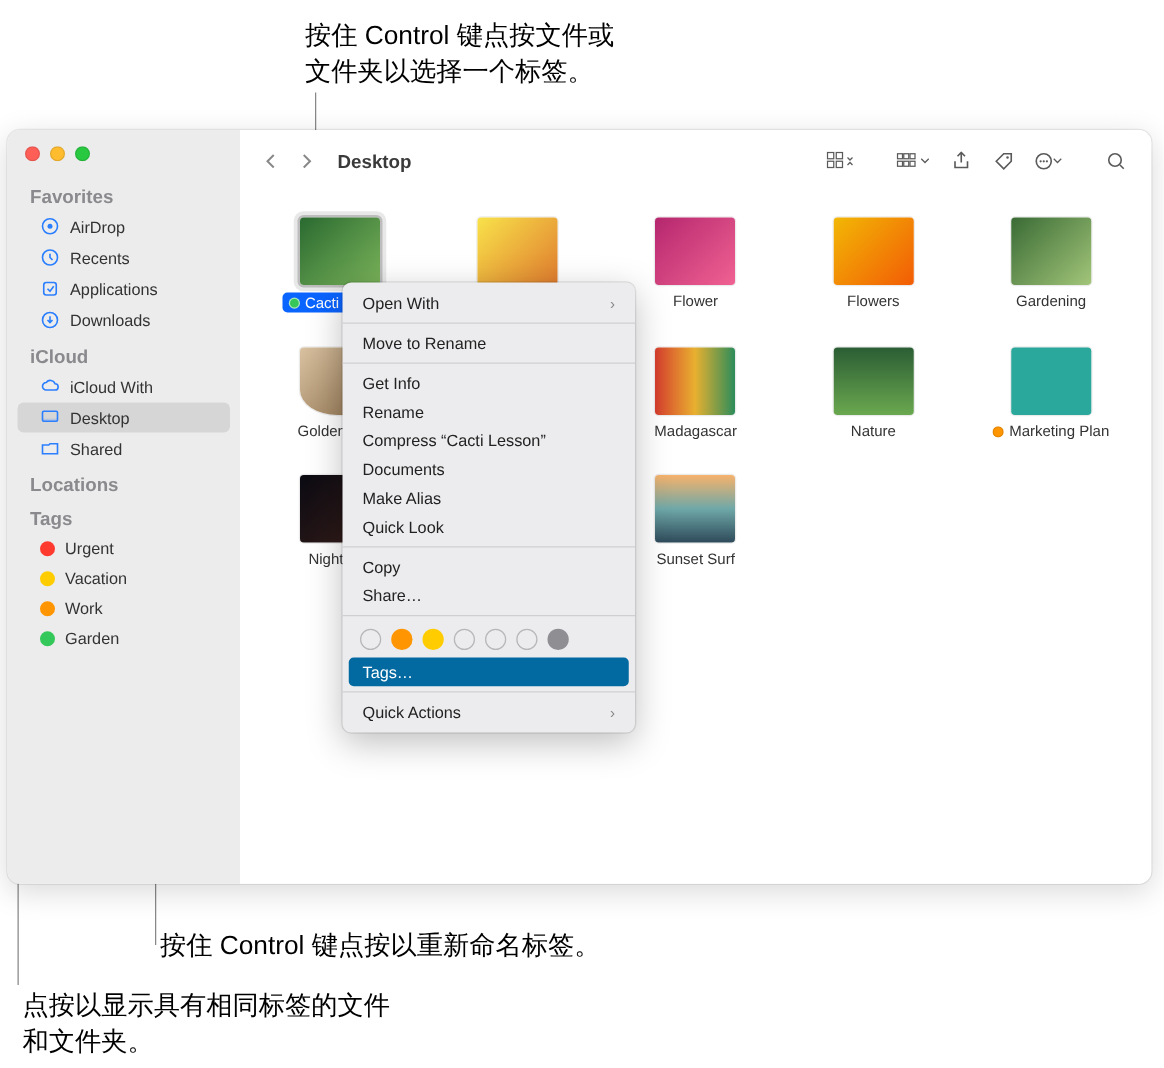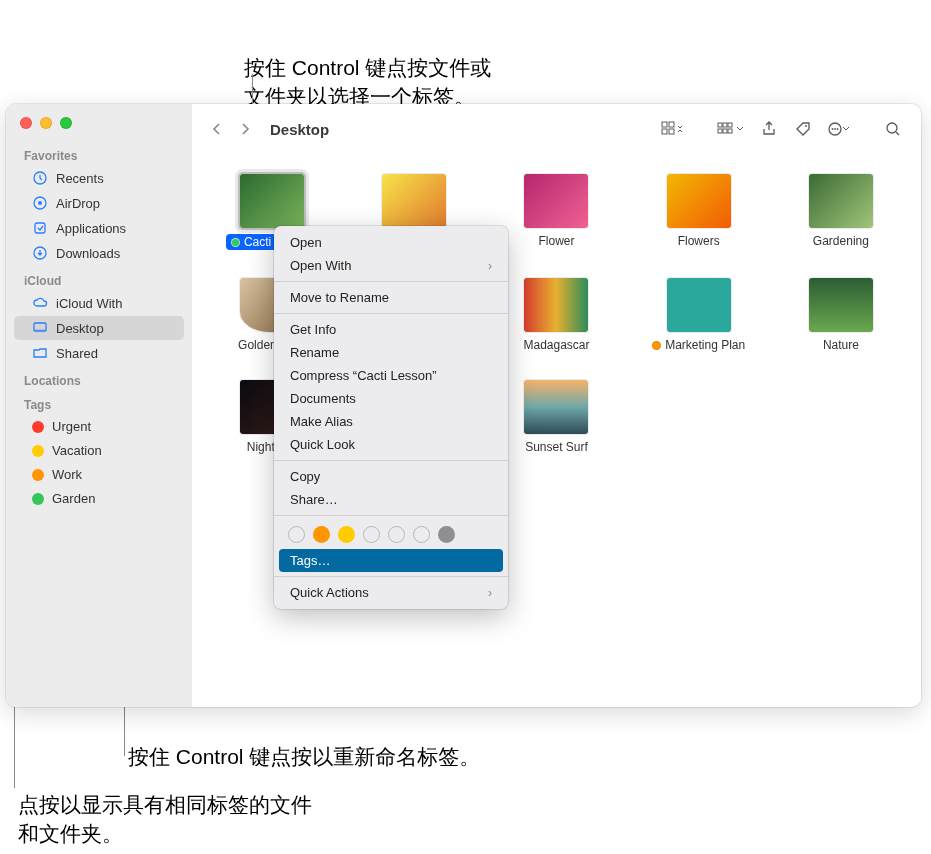--- a/index.html
+++ b/index.html
@@ -48,21 +48,21 @@
   display: flex;
   gap: 8px;
   padding: 5px 0 12px 14px;
 }
 .tl { width: 12px; height: 12px; border-radius: 50%; }
 .tl-red { background: #ff5f57; border: 0.5px solid rgba(0,0,0,0.1); }
 .tl-yellow { background: #febc2e; border: 0.5px solid rgba(0,0,0,0.1); }
 .tl-green { background: #28c840; border: 0.5px solid rgba(0,0,0,0.1); }
 
 .sb-section-hdr {
-  font-size: 12px;
+  font-size: 15px;
   font-weight: 600;
   color: #8a8a8e;
   padding: 8px 0 2px 18px;
 }
 .sb-item {
   display: flex;
   align-items: center;
   gap: 8px;
   padding: 4px 10px 4px 18px;
   font-size: 13px;
@@ -191,21 +191,21 @@
 .th-stadium { background: linear-gradient(135deg,#d9c2a1,#8c6e4a); border-radius: 3px 3px 30px 30px/3px 3px 20px 20px;}
 .th-madag { background: linear-gradient(90deg,#d63d2e,#e8b030,#2c8c5a); }
 .th-market { background: #2aa89c; }
 .th-nature { background: linear-gradient(180deg,#2b5d34,#6aa84f); }
 .th-night { background: linear-gradient(135deg,#0a0a12,#3a1f1a); }
 .th-sunset { background: linear-gradient(180deg,#f6b26b,#6fa8a8,#2e4a5a); }
 </style>
 </head>
 <body>
 
-<div class="annotation" style="top:14px; left:244px; white-space:pre;margin-top:39px;">按住 Control 键点按文件或
+<div class="annotation" style="top:14px; left:244px; white-space:pre;">按住 Control 键点按文件或
 文件夹以选择一个标签。</div>
 <div class="annotation-line" style="top:74px; left:252px; width:1px; height:114px;"></div>
 
 <div class="annotation" style="top:742px; left:128px;">按住 Control 键点按以重新命名标签。</div>
 <div class="annotation-line" style="top:660px; left:124px; width:1px; height:96px;"></div>
 <div class="annotation-line" style="top:660px; left:105px; width:20px; height:1px;"></div>
 
 <div class="annotation" style="top:790px; left:18px; white-space:pre;">点按以显示具有相同标签的文件
 和文件夹。</div>
 <div class="annotation-line" style="top:626px; left:14px; width:1px; height:162px;"></div>
@@ -218,33 +218,33 @@
       <div class="tl tl-red"></div>
       <div class="tl tl-yellow"></div>
       <div class="tl tl-green"></div>
     </div>
 
     <div class="sb-section-hdr">Favorites</div>
     <div class="sb-item">
       <span class="sb-icon">
           <svg width="16" height="16" viewBox="0 0 16 16">
             <circle cx="8" cy="8" r="6" fill="none" stroke="currentColor" stroke-width="1.3"></circle>
+            <circle cx="8" cy="8" r="2" fill="currentColor"></circle>
+          </svg>
+        </span>
+      <span>AirDrop</span>
+    </div>
+    <div class="sb-item">
+      <span class="sb-icon">
+          <svg width="16" height="16" viewBox="0 0 16 16">
+            <circle cx="8" cy="8" r="6" fill="none" stroke="currentColor" stroke-width="1.3"></circle>
             <path d="M8 5v3l2 2" stroke="currentColor" stroke-width="1.3" fill="none"></path>
           </svg>
         </span>
       <span>Recents</span>
-    </div>
-    <div class="sb-item">
-      <span class="sb-icon">
-          <svg width="16" height="16" viewBox="0 0 16 16">
-            <circle cx="8" cy="8" r="6" fill="none" stroke="currentColor" stroke-width="1.3"></circle>
-            <circle cx="8" cy="8" r="2" fill="currentColor"></circle>
-          </svg>
-        </span>
-      <span>AirDrop</span>
     </div>
     <div class="sb-item">
       <span class="sb-icon">
           <svg width="16" height="16" viewBox="0 0 16 16">
             <rect x="3" y="3" width="10" height="10" rx="2" fill="none" stroke="currentColor" stroke-width="1.3"></rect>
             <path d="M6 8l2 2 3-4" stroke="currentColor" stroke-width="1.3" fill="none"></path>
           </svg>
         </span>
       <span>Applications</span>
     </div>
@@ -399,46 +399,43 @@
       <div class="file-item">
         <div class="thumb th-stadium"></div>
         <div>Golden Gate</div>
       </div>
       <div class="file-item" style="visibility:hidden"></div>
       <div class="file-item">
         <div class="thumb th-madag"></div>
         <div>Madagascar</div>
       </div>
       <div class="file-item">
+        <div class="thumb th-nature"></div>
+        <div>Nature</div>
+      </div>
+      <div class="file-item">
         <div class="thumb th-market"></div>
         <div class="file-label-wrap">
             <span class="file-tag-dot orange"></span>
             <span>Marketing Plan</span>
           </div>
       </div>
-      <div class="file-item">
-        <div class="thumb th-nature"></div>
-        <div>Nature</div>
-      </div>
 
       <div class="file-item">
         <div class="thumb th-night"></div>
         <div>Nighttime</div>
       </div>
       <div class="file-item" style="visibility:hidden"></div>
       <div class="file-item">
         <div class="thumb th-sunset"></div>
         <div>Sunset Surf</div>
       </div>
     </div>
 
     <div class="ctxmenu">
-      <div class="ctx-item">
-          <span>Open</span>
-        </div>
       <div class="ctx-item">
           <span>Open With</span>
           <span class="ctx-chev">›</span>
         </div>
       <div class="ctx-sep"></div>
       <div class="ctx-item">
           <span>Move to Rename</span>
         </div>
       <div class="ctx-sep"></div>
       <div class="ctx-item">

